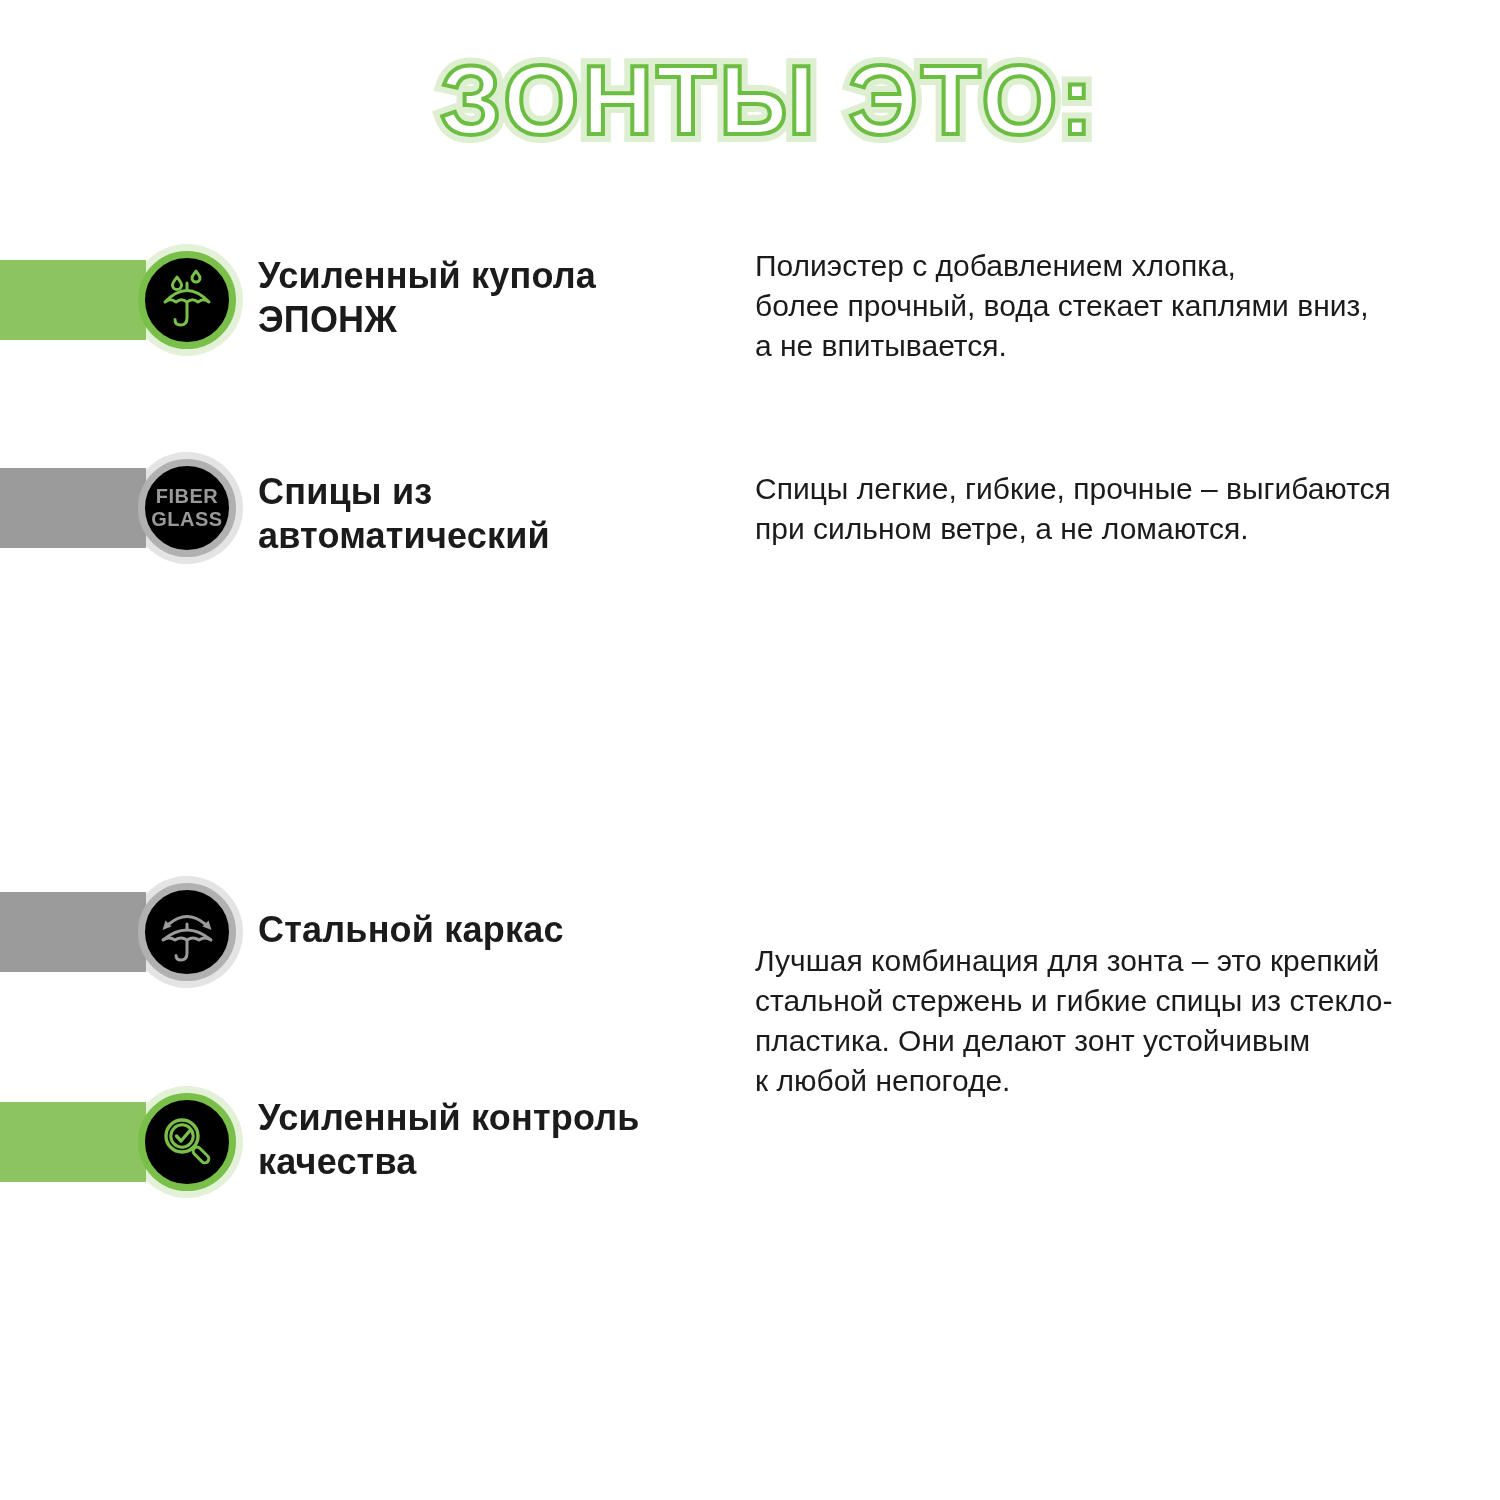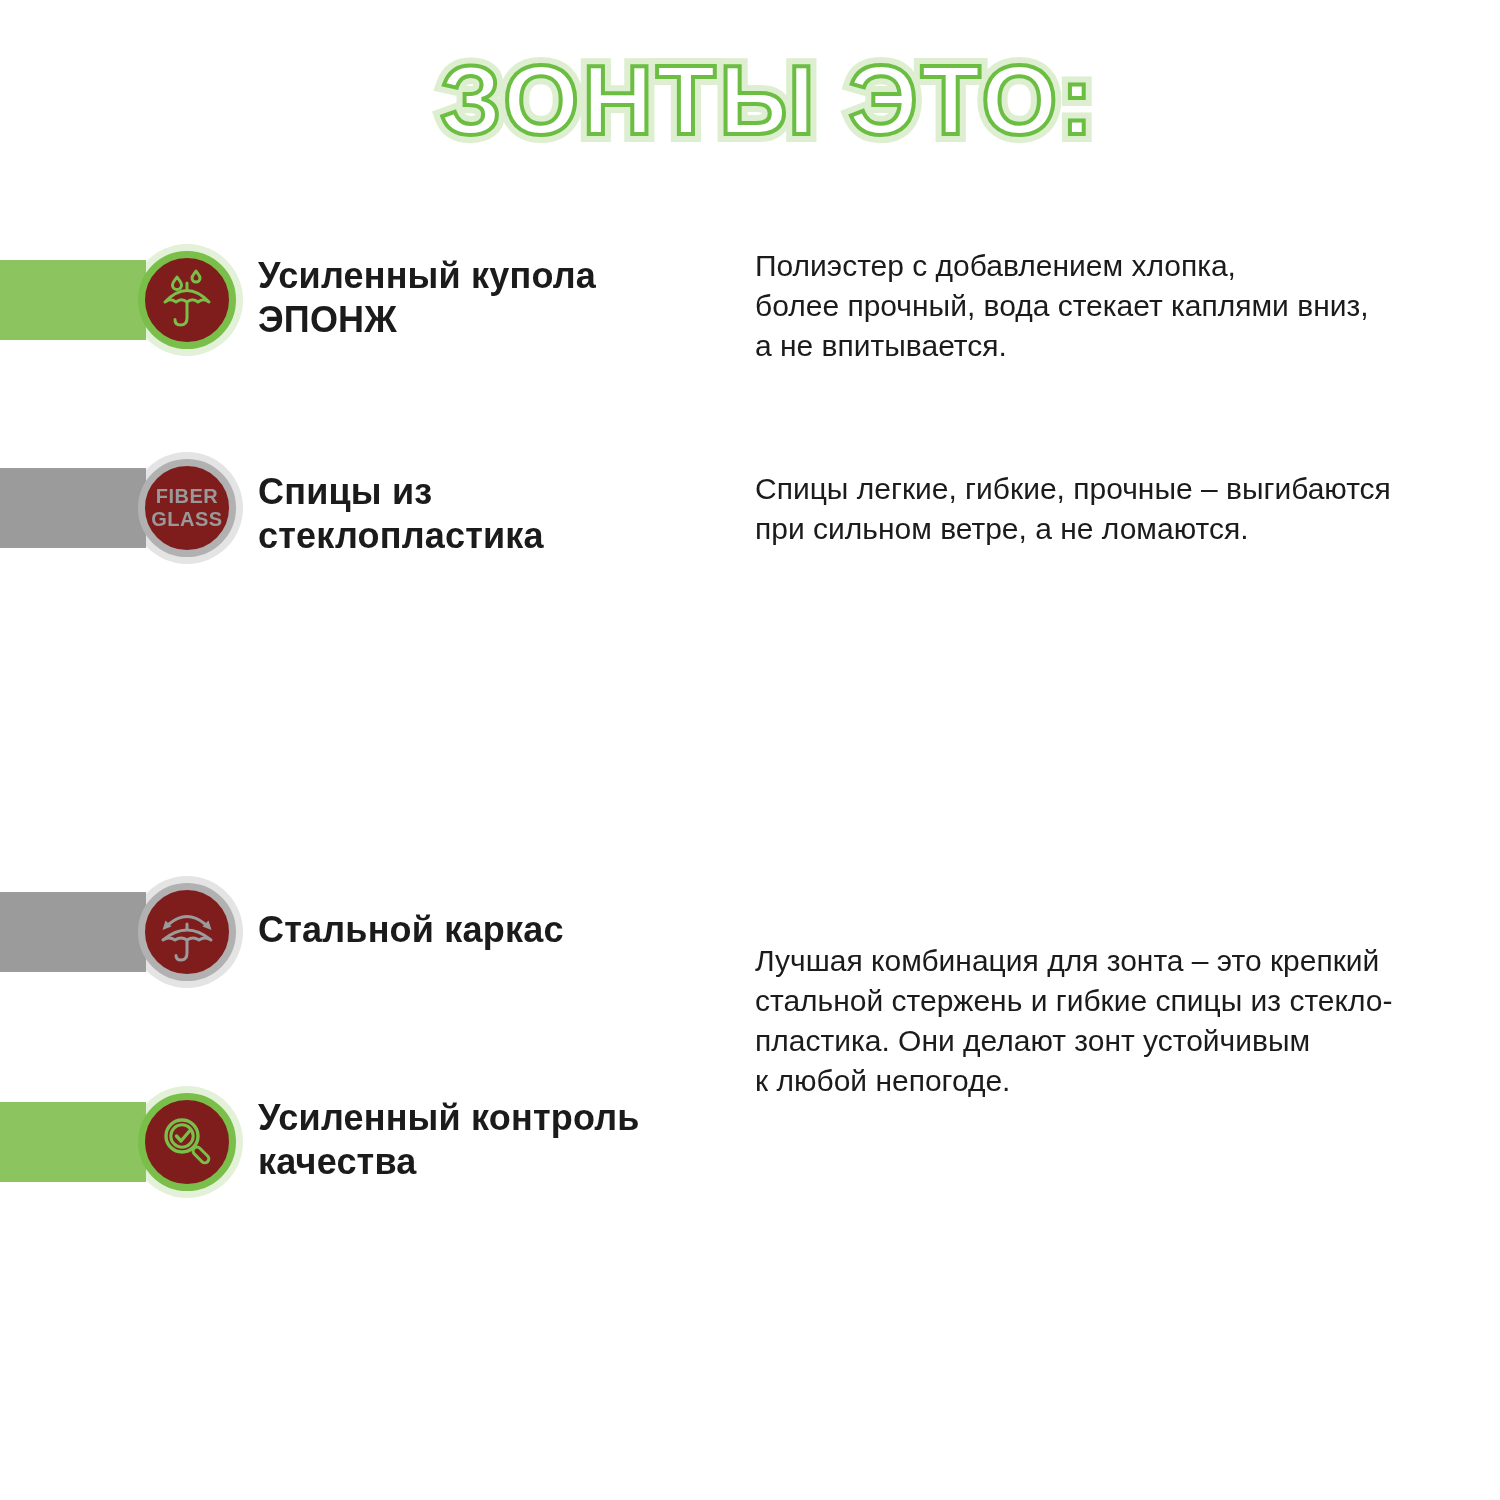--- a/index.html
+++ b/index.html
@@ -32,21 +32,21 @@
   
   .row{position:absolute;left:0;width:1500px;height:112px;}
   .halo{position:absolute;left:131px;top:0;width:112px;height:112px;border-radius:50%;}
   .row.green .halo{background:#e3f1d8;}
   .row.gray  .halo{background:#e4e4e4;}
   .bar{position:absolute;left:0;top:16px;width:146px;height:80px;}
   .row.green .bar{background:#8cc55f;}
   .row.gray  .bar{background:#9b9b9b;}
   .circle{
     position:absolute;left:138px;top:7px;width:98px;height:98px;
-    box-sizing:border-box;border-radius:50%;background:#7f1d1d;
+    box-sizing:border-box;border-radius:50%;background:#000000;
     display:flex;align-items:center;justify-content:center;
   }
   .row.green .circle{border:7px solid #79bf4a;}
   .row.gray  .circle{border:7px solid #b1b1b1;}
 
   .fiber-text{
     font-size:20px;font-weight:700;line-height:23px;letter-spacing:.5px;
     color:#999999;text-align:center;white-space:pre-line;
   }
 
@@ -101,21 +101,21 @@
   </div>
 
   <div class="row gray" id="row2">
     <div class="halo"></div>
     <div class="bar"></div>
     <div class="circle">
       <div class="fiber-text">FIBER
 GLASS</div>
     </div>
     <div class="heading">Спицы из
-стеклопластика</div>
+автоматический</div>
     <div class="desc">Спицы легкие, гибкие, прочные – выгибаются
 при сильном ветре, а не ломаются.</div>
   </div>
 
 
   <div class="row gray" id="row4">
     <div class="halo"></div>
     <div class="bar"></div>
     <div class="circle">
       <svg width="64" height="64" viewBox="0 0 64 64" fill="none" stroke="#9b9b9b" stroke-width="3" stroke-linecap="round" stroke-linejoin="round">

